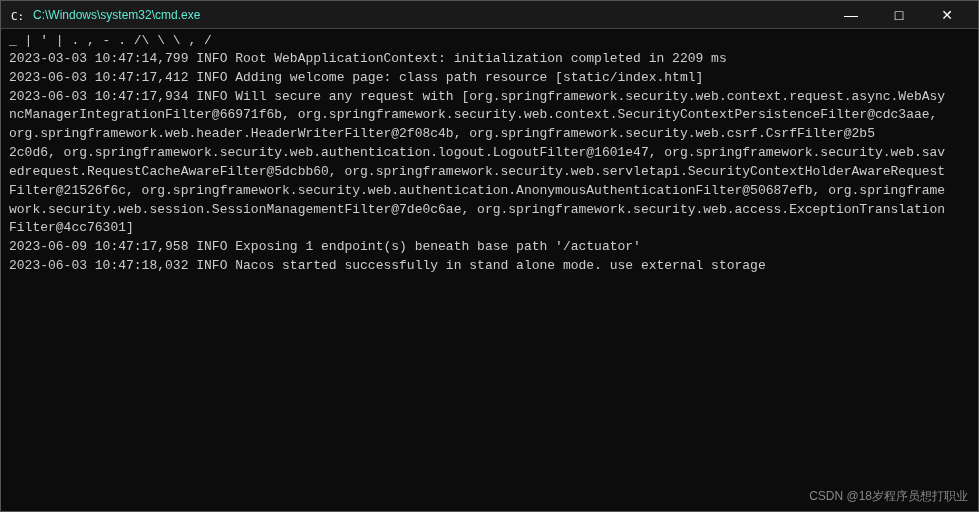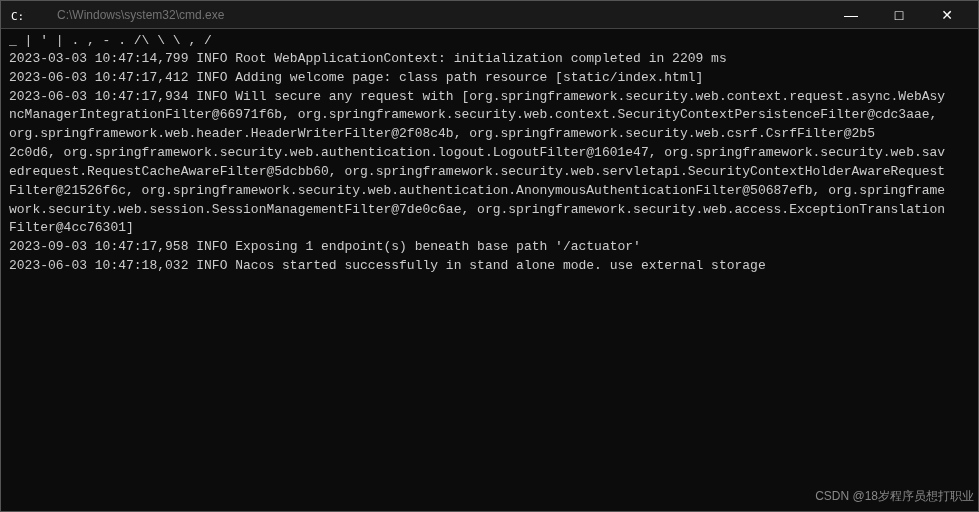--- a/index.html
+++ b/index.html
@@ -39,24 +39,23 @@
 
     .title-bar-icon {
       width: 16px;
       height: 16px;
       display: flex;
       align-items: center;
       justify-content: center;
     }
 
     .title-bar-title {
-      color: #737373;
+      color: #5eead4;
       font-size: 12px;
       font-family: 'Segoe UI', Arial, sans-serif;
-      margin-left: 24px;
     }
 
     .title-bar-controls {
       display: flex;
       gap: 2px;
     }
 
     .title-bar-btn {
       width: 46px;
       height: 28px;
@@ -90,21 +89,21 @@
 
     .ascii-art {
       color: #cccccc;
       font-size: 13px;
       line-height: 1.3;
     }
 
     .watermark {
       position: absolute;
       bottom: 6px;
-      right: 4px;
+      right: 10px;
       color: #888;
       font-family: 'Segoe UI', Arial, sans-serif;
       font-size: 12px;
     }
   </style>
 </head>
 <body>
 
 <div class="window">
   <div class="title-bar">
@@ -137,20 +136,20 @@
         <div class="log-line"></div>
         <div class="log-line">2023-06-03 10:47:17,934 INFO Will secure any request with [org.springframework.security.web.context.request.async.WebAsy
 ncManagerIntegrationFilter@66971f6b, org.springframework.security.web.context.SecurityContextPersistenceFilter@cdc3aae,
 org.springframework.web.header.HeaderWriterFilter@2f08c4b, org.springframework.security.web.csrf.CsrfFilter@2b5
 2c0d6, org.springframework.security.web.authentication.logout.LogoutFilter@1601e47, org.springframework.security.web.sav
 edrequest.RequestCacheAwareFilter@5dcbb60, org.springframework.security.web.servletapi.SecurityContextHolderAwareRequest
 Filter@21526f6c, org.springframework.security.web.authentication.AnonymousAuthenticationFilter@50687efb, org.springframe
 work.security.web.session.SessionManagementFilter@7de0c6ae, org.springframework.security.web.access.ExceptionTranslation
 Filter@4cc76301]</div>
         <div class="log-line"></div>
-        <div class="log-line">2023-09-03 10:47:17,958 INFO Exposing 1 endpoint(s) beneath base path '/actuator'</div>
+        <div class="log-line">2023-06-09 10:47:17,958 INFO Exposing 1 endpoint(s) beneath base path '/actuator'</div>
         <div class="log-line"></div>
         <div class="log-line"></div>
         <div class="log-line">2023-06-03 10:47:18,032 INFO Nacos started successfully in stand alone mode. use external storage</div>
       </div>
     <div class="watermark">CSDN @18岁程序员想打职业</div>
   </div>
 </div>
 
 </body></html>

